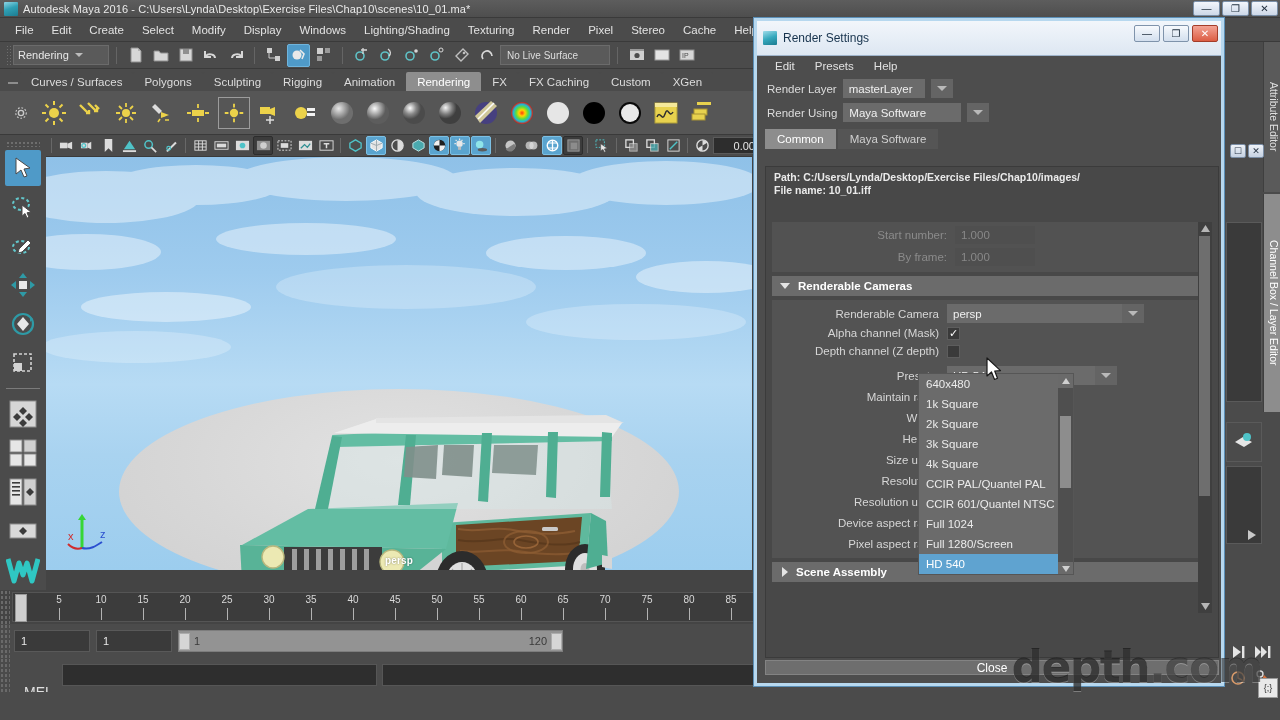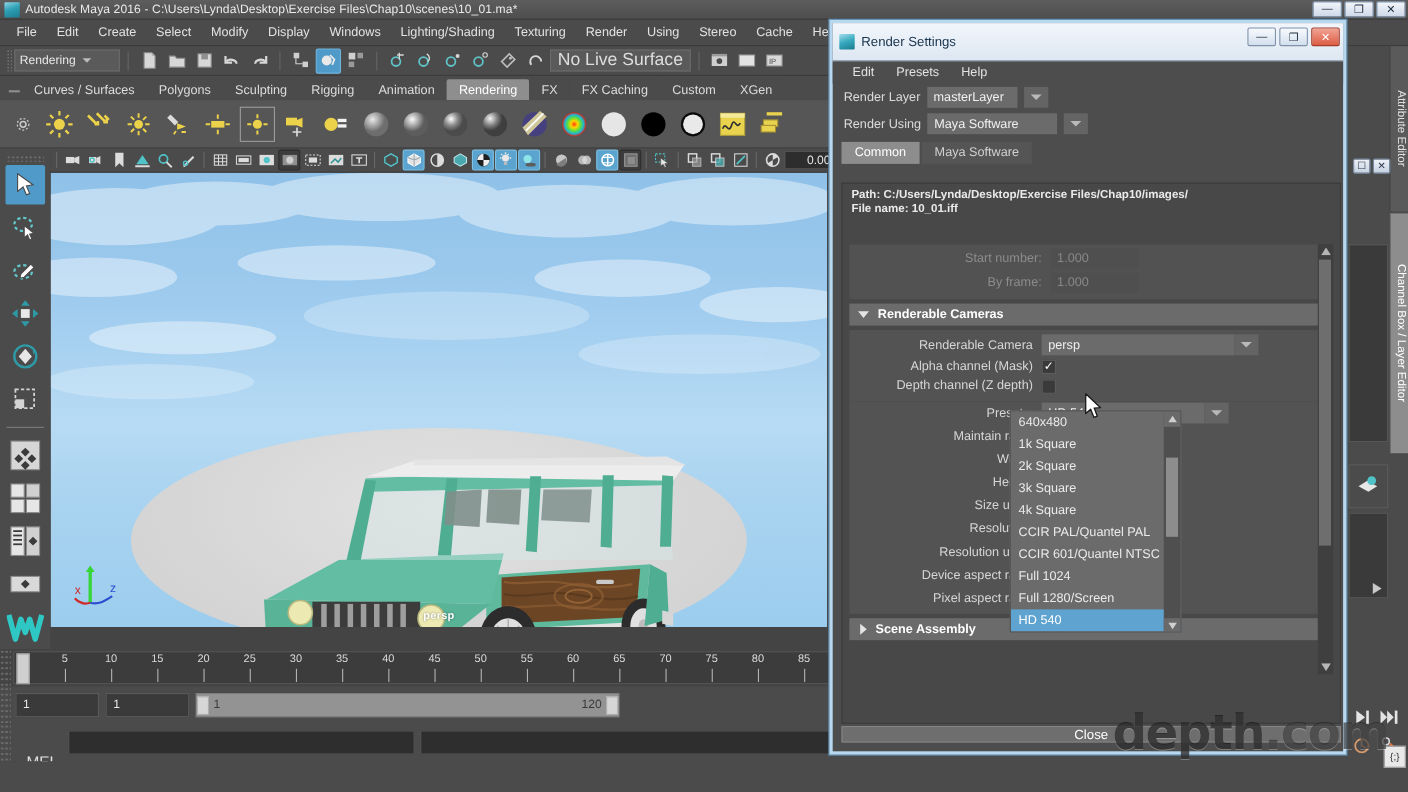--- a/index.html
+++ b/index.html
@@ -60,21 +60,21 @@
   }
   .combo .arrow { margin-left: 6px; border-left: 4px solid transparent; border-right: 4px solid transparent;
                   border-top: 4px solid #bcbcbc; }
   .tbtn {
     width: 23px; height: 23px; display: flex; align-items: center; justify-content: center;
     flex: 0 0 auto; border: 1px solid transparent; border-radius: 2px;
   }
   .tbtn.on { background: #4f9ac8; border-color: #6fb4dc; }
   .nolive {
     height: 20px; min-width: 110px; background: #5a5a5a; border: 1px solid #6b6b6b;
-    display: flex; align-items: center; padding: 0 6px; color: #dedede; font-size: 16px; flex: 0 0 auto;
+    display: flex; align-items: center; padding: 0 6px; color: #dedede; font-size: 10px; flex: 0 0 auto;
   }
 
   
   .shelftabs {
     position: absolute; left: 0; top: 69px; width: 1280px; height: 22px;
     background: #4b4b4b; display: flex; align-items: flex-end; padding-left: 6px;
   }
   .shelftabs .handle { width: 14px; height: 16px; display:flex; align-items:center; justify-content:center; }
   .shelftabs .handle i { display:block; width:10px; height:2px; background:#8d8d8d; }
   .stab {
@@ -297,21 +297,21 @@
     <div class="mi">File</div>
     <div class="mi">Edit</div>
     <div class="mi">Create</div>
     <div class="mi">Select</div>
     <div class="mi">Modify</div>
     <div class="mi">Display</div>
     <div class="mi">Windows</div>
     <div class="mi">Lighting/Shading</div>
     <div class="mi">Texturing</div>
     <div class="mi">Render</div>
-    <div class="mi">Using</div>
+    <div class="mi">Pixel</div>
     <div class="mi">Stereo</div>
     <div class="mi">Cache</div>
     <div class="mi">Help</div>
   </div>
 
   <div class="statusbar">
     <div class="grip"></div>
     <div class="combo" style="width:96px">
       <span>Rendering</span>
       <span class="arrow"></span>

